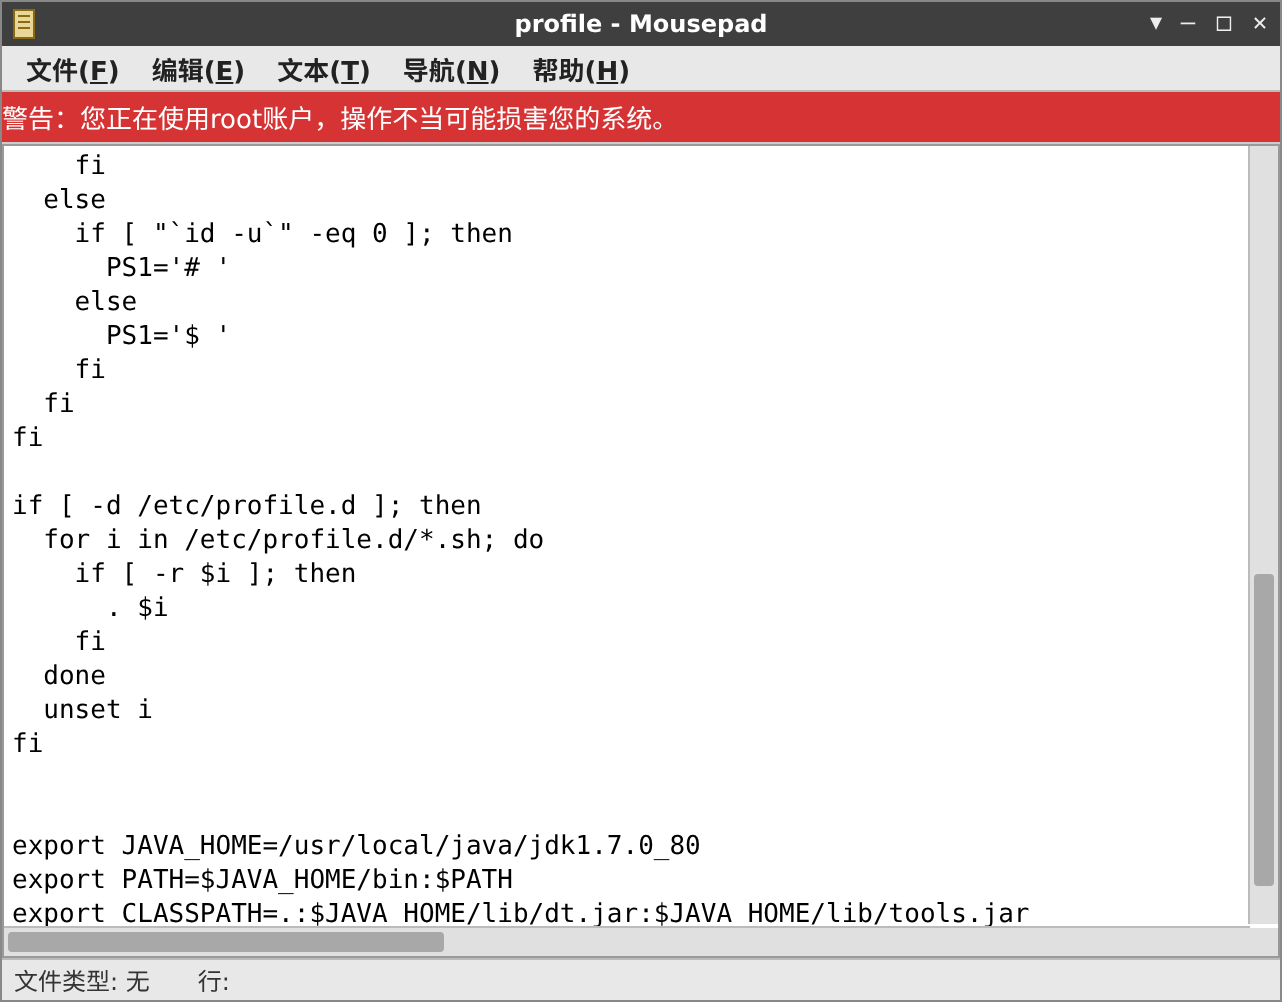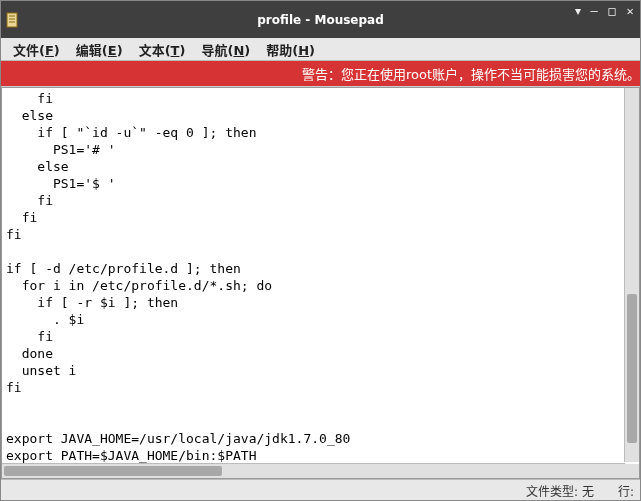--- a/index.html
+++ b/index.html
@@ -16,21 +16,21 @@
   .window {
     width: 641px;
     height: 501px;
     display: flex;
     flex-direction: column;
     background: #ebebeb;
     box-sizing: border-box;
     border: 1px solid #888;
   }
   .titlebar {
-    height: 37px;
+    height: 22px;
     background: #3f3f3f;
     color: #fff;
     display: flex;
     align-items: center;
     font-size: 12px;
     position: relative;
   }
   .titlebar .app-icon {
     width: 16px; height: 16px;
     margin: 0 4px;
@@ -79,21 +79,21 @@
     font-weight: bold;
   }
   .menubar .menu-item {
     padding: 2px 8px;
     cursor: pointer;
   }
   .menubar .menu-item u { text-decoration: underline; }
   .warning-bar {
     background: #d63434;
     color: #fff;
-    text-align: right;
+    text-align: left;
     font-size: 13px;
     padding: 3px 0;
   }
   .editor-area {
     flex: 1;
     background: #84cc16;
     position: relative;
     display: flex;
     flex-direction: column;
     border-top: 1px solid #ccc;
@@ -157,21 +157,20 @@
     right: 0; bottom: 0;
     width: 14px; height: 14px;
     background: #e0e0e0;
   }
   .statusbar {
     height: 20px;
     background: #e8e8e8;
     border-top: 1px solid #bbb;
     display: flex;
     align-items: center;
-    justify-content: flex-end;
     font-size: 12px;
     color: #333;
     padding: 0 6px;
     gap: 24px;
   }
   .annotation {
     position: absolute;
     pointer-events: none;
   }
   

